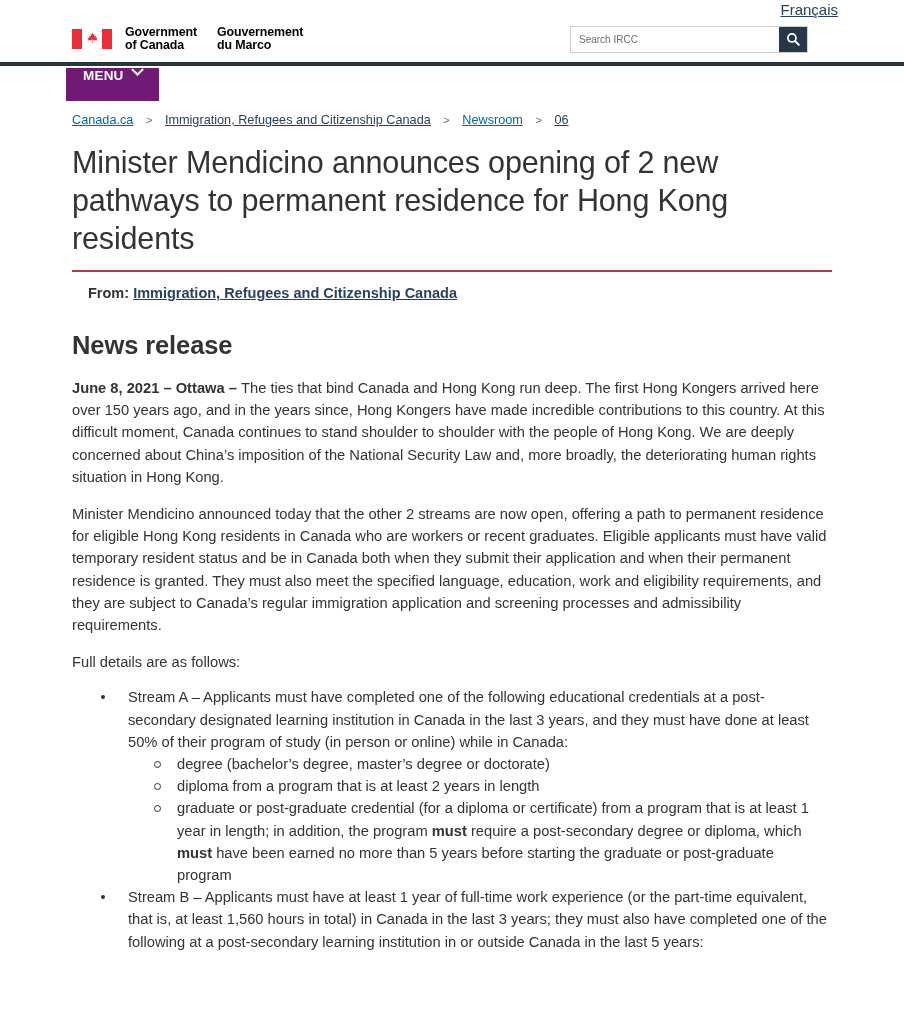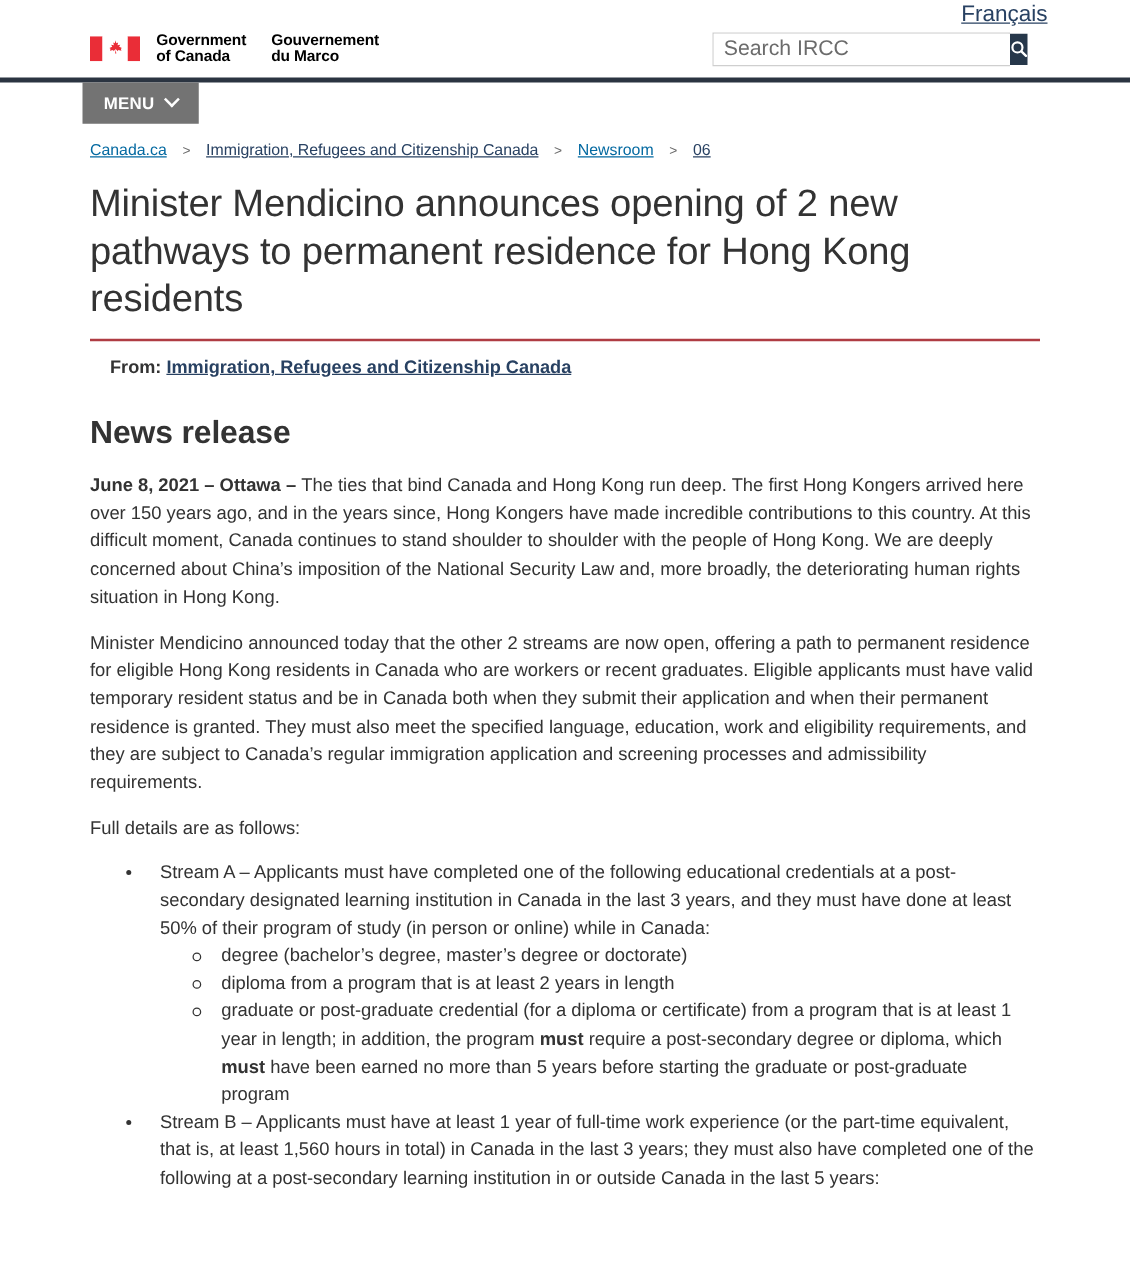--- a/index.html
+++ b/index.html
@@ -19,21 +19,21 @@
   }
 
   
   .lang-bar {
     height: 16px;
     padding-top: 1px;
     padding-right: 66px;
     text-align: right;
   }
   .lang-link {
-    font-size: 18px;
+    font-size: 15px;
     color: #284162;
     text-decoration: underline;
     cursor: pointer;
   }
 
   
   .brand-row {
     height: 46px;
     padding-left: 72px;
     padding-right: 96px;
@@ -68,21 +68,21 @@
     height: 27px;
     width: 238px;
     border: 1px solid #cfcfcf;
   }
   .search-input {
     flex: 1;
     border: 0;
     outline: none;
     padding: 0 8px;
     font-family: "Liberation Sans", sans-serif;
-    font-size: 17px;
+    font-size: 10px;
     color: #5c5c5c;
     background: #ffffff;
   }
   .search-input::placeholder { color: #6b6b6b; opacity: 1; }
   .search-btn {
     width: 28px;
     background: #26374a;
     border: 0;
     display: flex;
     align-items: center;
@@ -96,23 +96,23 @@
     height: 4px;
     background: #2b3441;
     width: 100%;
   }
   .menu-row {
     height: 39px;
     padding-left: 66px;
   }
   .menu-btn {
     display: inline-flex;
-    align-items: center;
+    align-items: flex-start;
     gap: 9px;
-    background: #737373;
+    background: #701a75;
     color: #ffffff;
     height: 33px;
     padding: 0 17px 0 17px;
     font-size: 13.5px;
     font-weight: 700;
     letter-spacing: 0.2px;
     cursor: pointer;
     border: 0;
     font-family: "Liberation Sans", sans-serif;
   }

